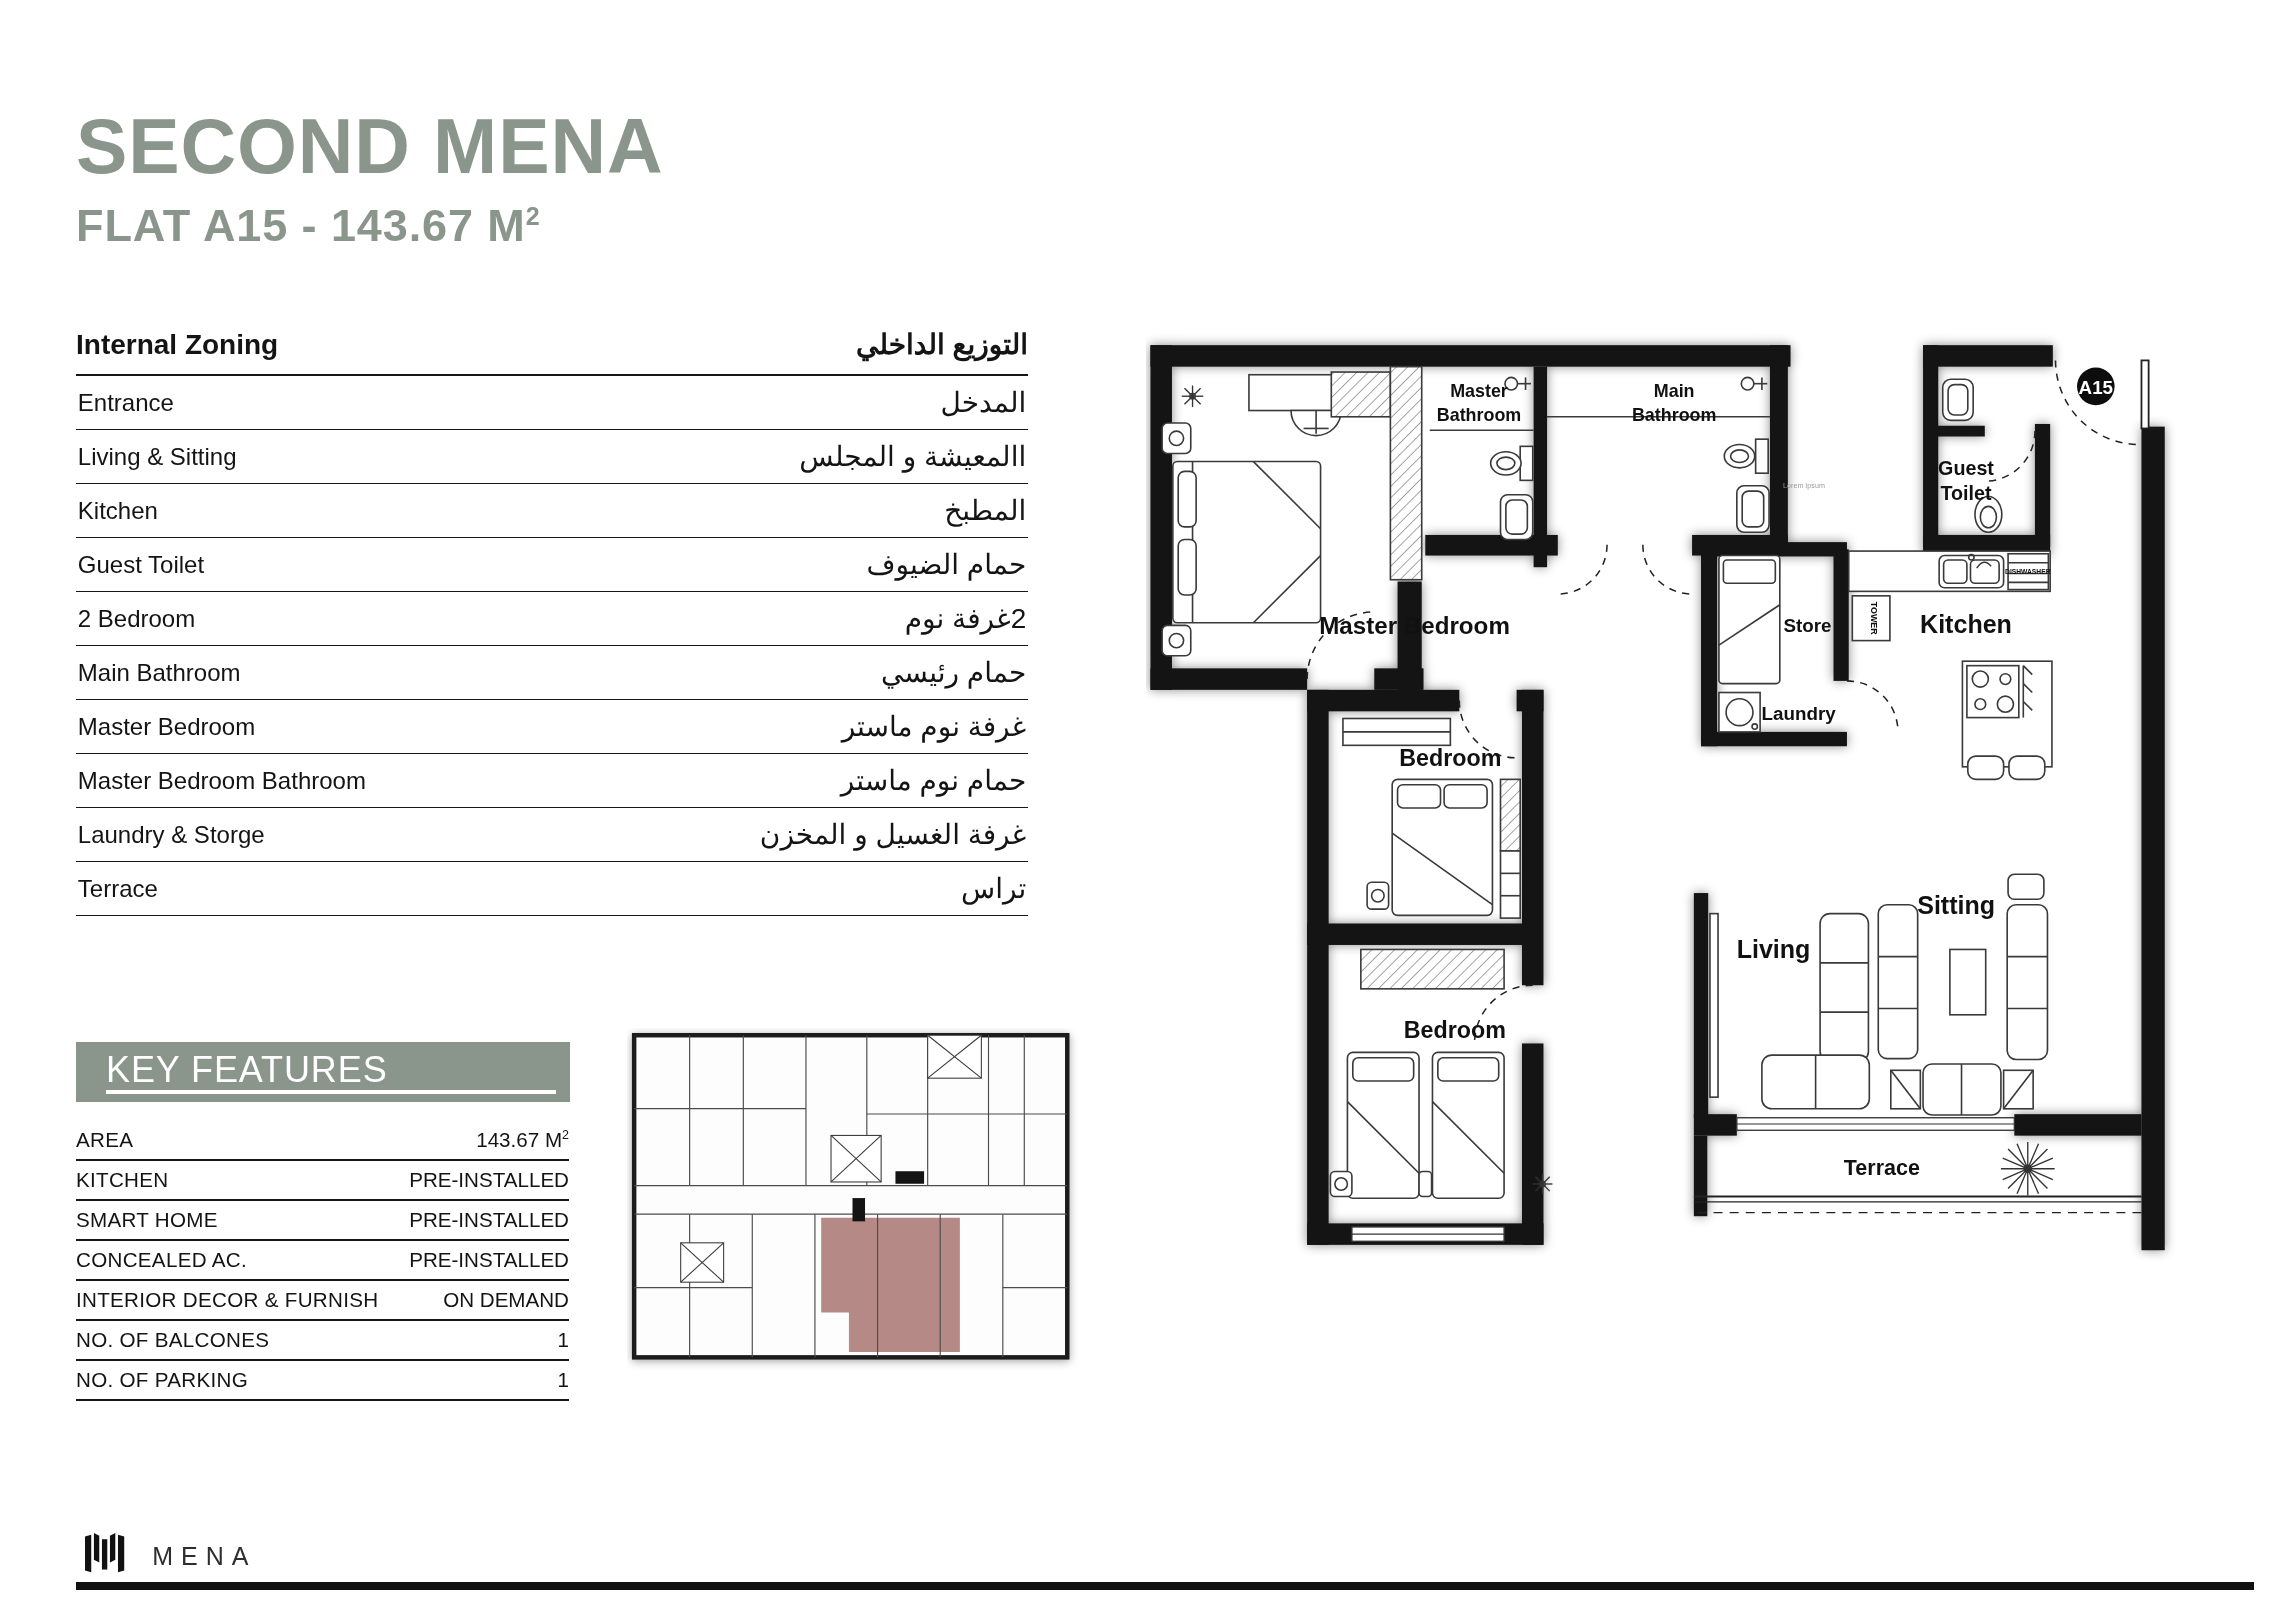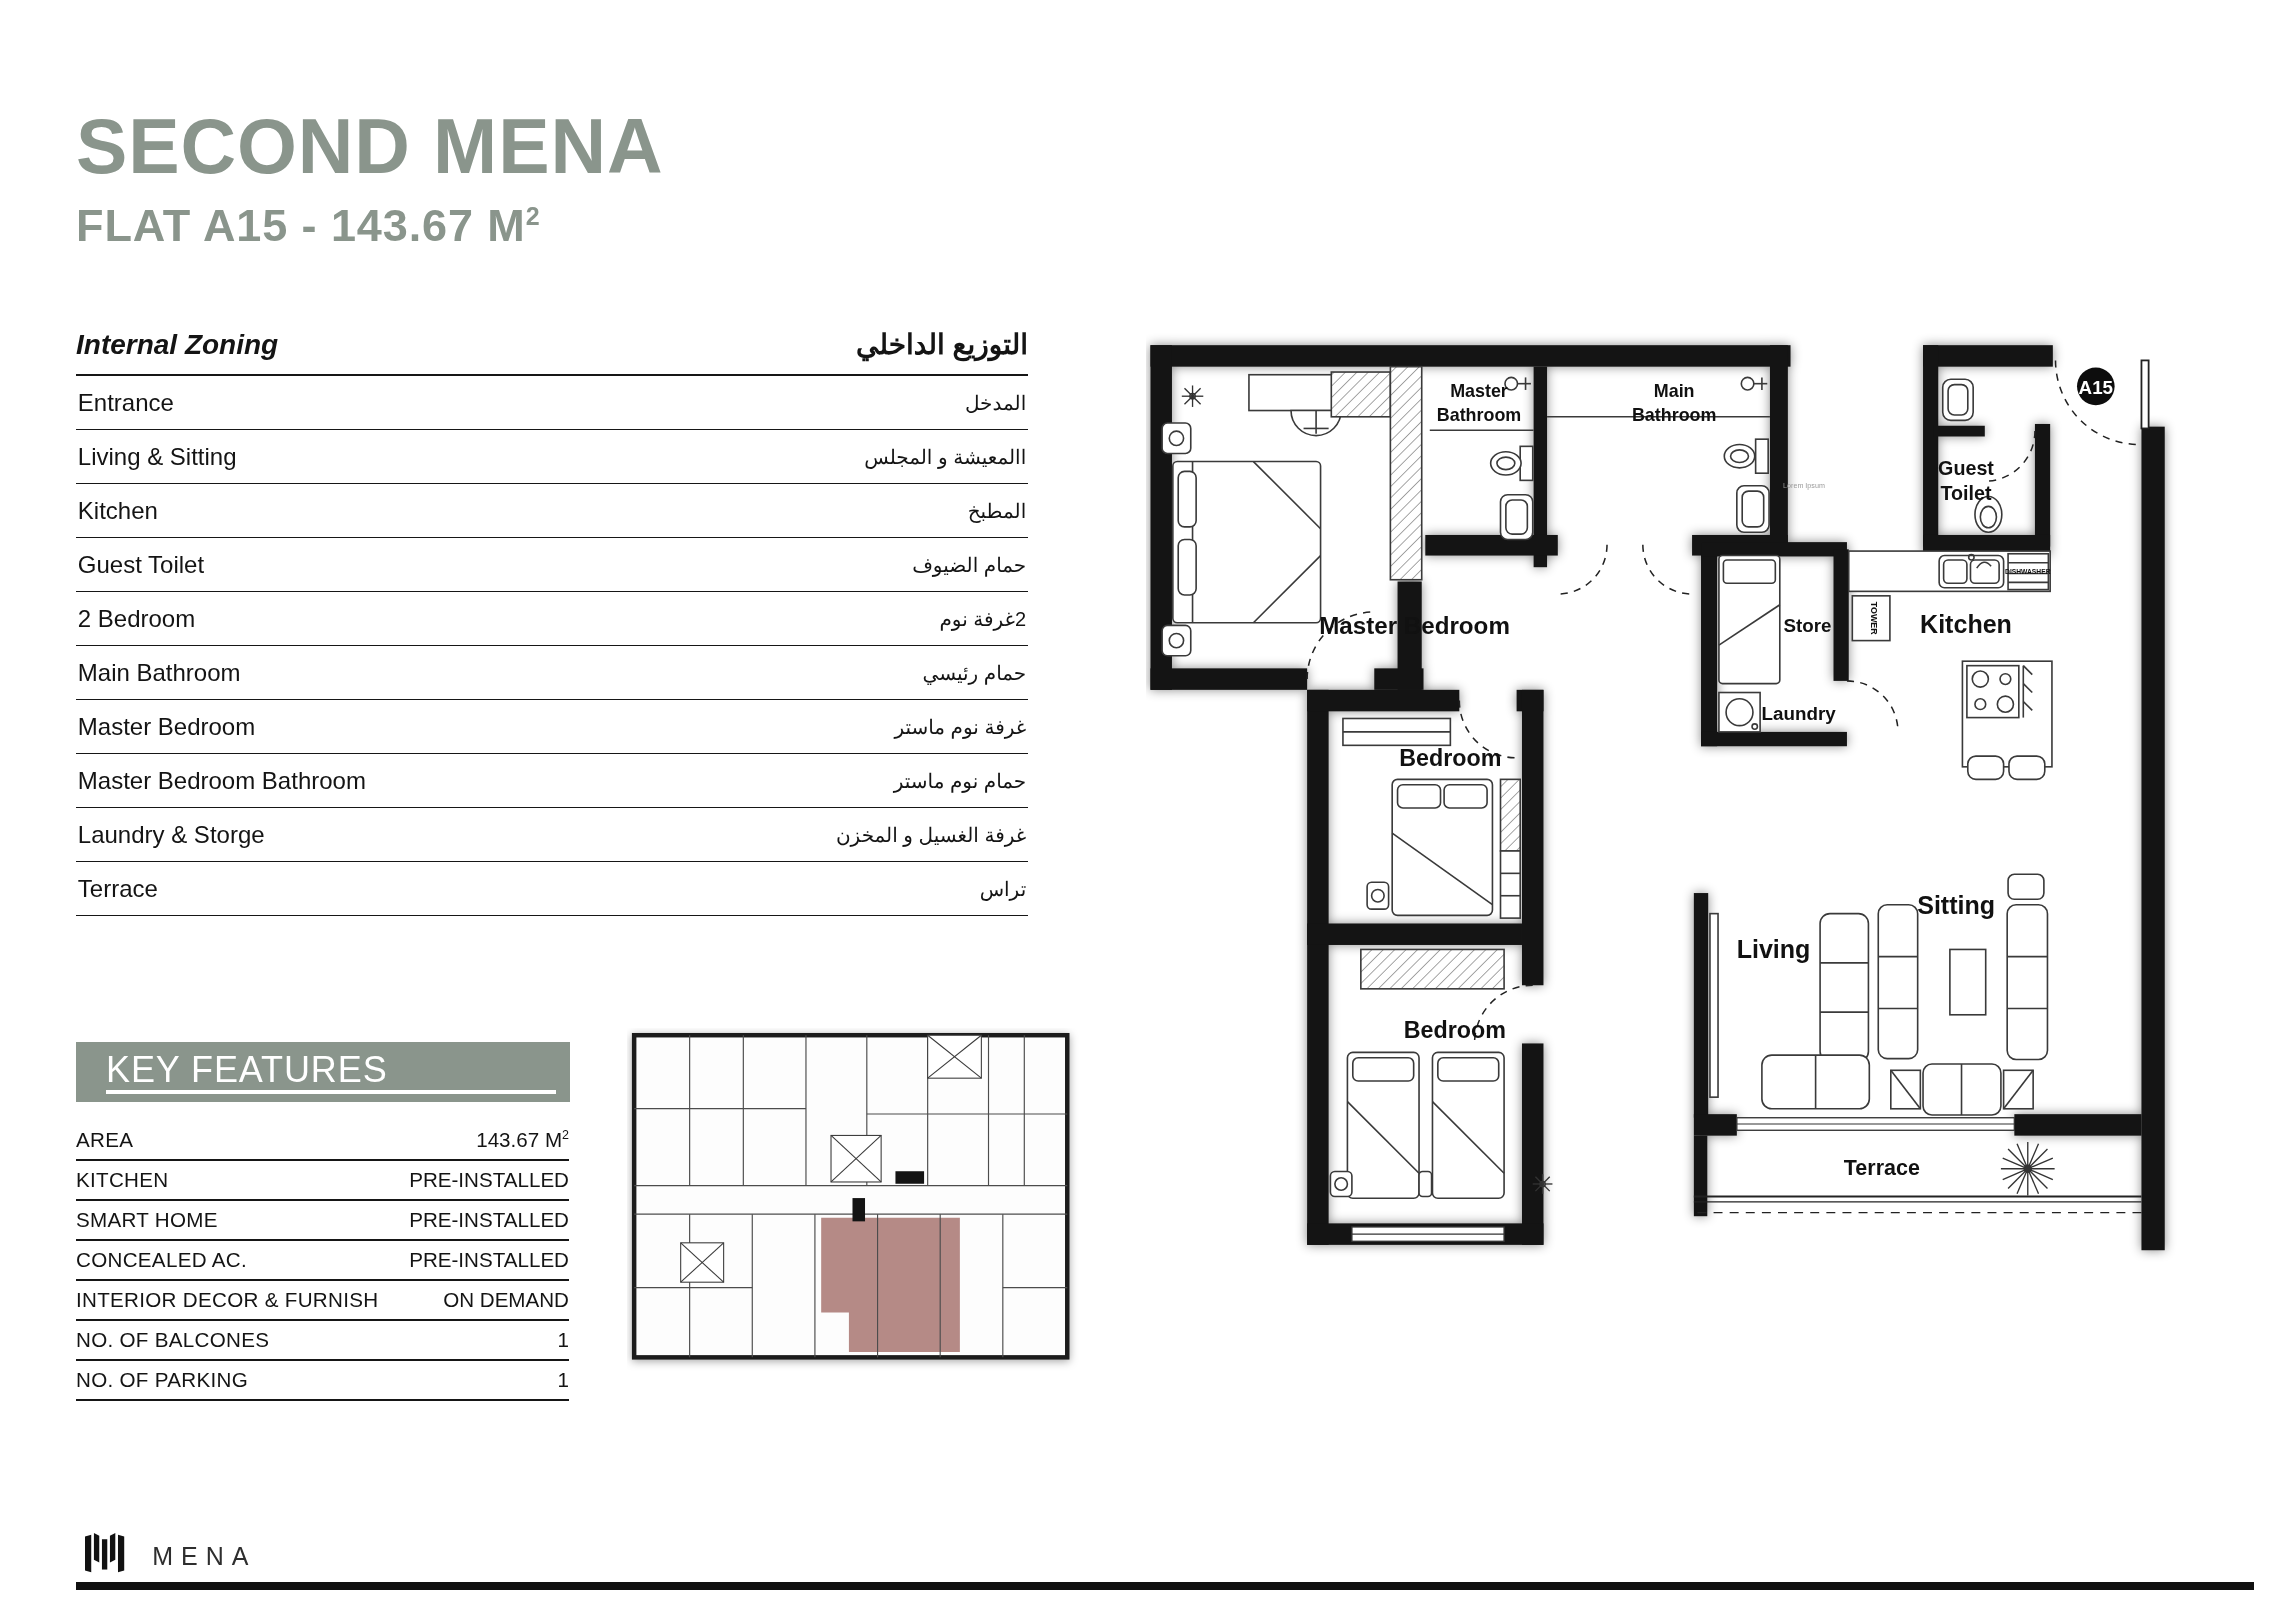--- a/index.html
+++ b/index.html
@@ -5,25 +5,25 @@
   html,body{margin:0;padding:0;background:#fff;}
   body{width:2293px;height:1621px;position:relative;font-family:"Liberation Sans",sans-serif;color:#141414;overflow:hidden;}
   .abs{position:absolute;}
   
   #page-title{left:76px;top:106px;font-size:77px;font-weight:700;letter-spacing:0.9px;line-height:1.05;}
   #page-subtitle{left:76px;top:200px;font-size:45px;font-weight:700;letter-spacing:0.9px;}
   #page-subtitle sup{font-size:25px;vertical-align:16px;}
   
   #zoning{left:76px;top:315px;width:952px;}
   .zhead{display:flex;justify-content:space-between;align-items:center;height:59px;border-bottom:2.7px solid #161616;}
-  .zhead .en{font-size:28px;font-weight:700;font-style:italic;}
+  .zhead .en{font-size:28px;font-weight:700;}
   .zhead .ar{font-size:28px;font-weight:700;direction:rtl;}
   .zrow{display:flex;justify-content:space-between;align-items:center;height:53px;border-bottom:1.8px solid #161616;}
   .zrow .en{font-size:24px;font-weight:500;padding-left:1.8px;}
-  .zrow .ar{font-size:20px;direction:rtl;padding-right:1.8px;}
+  .zrow .ar{font-size:28px;direction:rtl;padding-right:1.8px;}
   
   #kf-banner{left:76px;top:1042px;width:494px;height:60px;background:var(--accent);}
   #kf-banner .t{position:absolute;left:30px;top:7.2px;font-size:36px;font-weight:400;color:#fff;letter-spacing:0.9px;}
   #kf-banner .u{position:absolute;left:30px;right:14.3px;bottom:8px;height:3.6px;background:#fff;}
   #kf-table{left:76px;top:1121px;width:493px;}
   .frow{display:flex;justify-content:space-between;align-items:center;height:38px;border-bottom:2.2px solid #161616;}
   .frow .l{font-size:20.6px;font-weight:500;letter-spacing:0.3px;}
   .frow .v{font-size:20.6px;font-weight:500;}
   .frow .v sup{font-size:12.5px;vertical-align:8px;}
   

